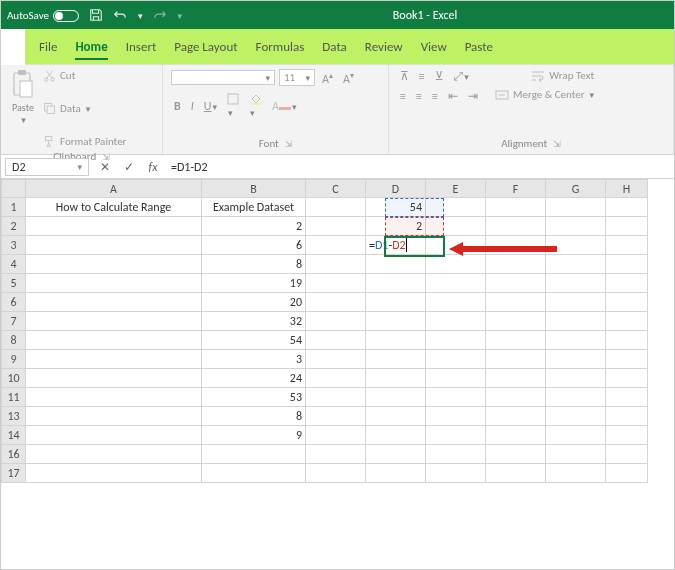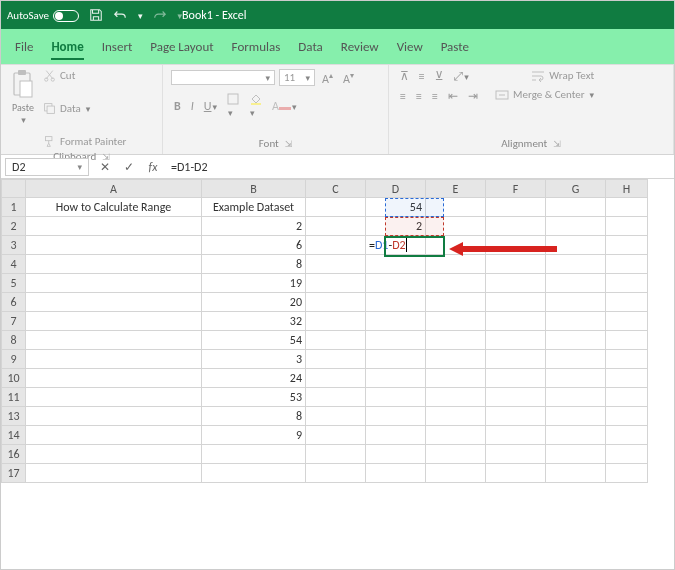--- a/index.html
+++ b/index.html
@@ -3,22 +3,22 @@
 <meta charset="utf-8">
 <style>
 * { margin: 0; padding: 0; box-sizing: border-box; font-family: 'Segoe UI', Calibri, sans-serif; }
 body { width: 675px; height: 570px; background: #fff; overflow: hidden; font-size: 12px; color: #333; border: 1px solid #ccc; }
 .titlebar { background: #107c41; height: 28px; display: flex; align-items: center; color: #fff; padding: 0 6px; }
 .titlebar .autosave { display: flex; align-items: flex-end; gap: 4px; font-size: 11px; }
 .toggle { width: 26px; height: 12px; border: 1px solid #fff; border-radius: 7px; position: relative; }
 .toggle::after { content: ""; width: 8px; height: 8px; background: #fff; border-radius: 50%; position: absolute; left: 1px; top: 1px; }
 .qat { display: flex; gap: 10px; margin-left: 10px; align-items: center; }
 .qat svg, .qat span { opacity: 0.95; }
-.title { flex: 1; font-size: 12px; }
-.tabs { display: flex; gap: 18px; padding: 6px 14px 4px; background: #86efac; border-bottom: 1px solid #ddd; }
+.title { flex: 1; text-align: center; font-size: 12px; }
+.tabs { display: flex; gap: 18px; padding: 6px 14px 4px; background: #bef264; border-bottom: 1px solid #ddd; margin-left: 24px; }
 .tab { font-size: 13px; color: #555; padding: 4px 0; cursor: pointer; }
 .tab.active { color: #107c41; border-bottom: 2px solid #107c41; font-weight: 600; }
 .ribbon { display: flex; background: #f3f3f3; border-bottom: 1px solid #d4d4d4; height: 90px; }
 .group { border-right: 1px solid #e0e0e0; padding: 4px 8px 2px; display: flex; flex-direction: column; justify-content: space-between; }
 .group-label { text-align: center; font-size: 11px; color: #888; padding: 2px 0; display: flex; align-items: center; justify-content: center; }
 .group-body { display: flex; gap: 6px; }
 .clipboard-big { display: flex; flex-direction: column; align-items: center; color: #888; font-size: 10px; }
 .clipboard-items { display: flex; flex-direction: column; gap: 20px; font-size: 11px; color: #999; }
 .clipboard-items .row { display: flex; align-items: center; gap: 4px; }
 .font-row, .align-row { display: flex; gap: 4px; align-items: center; }

